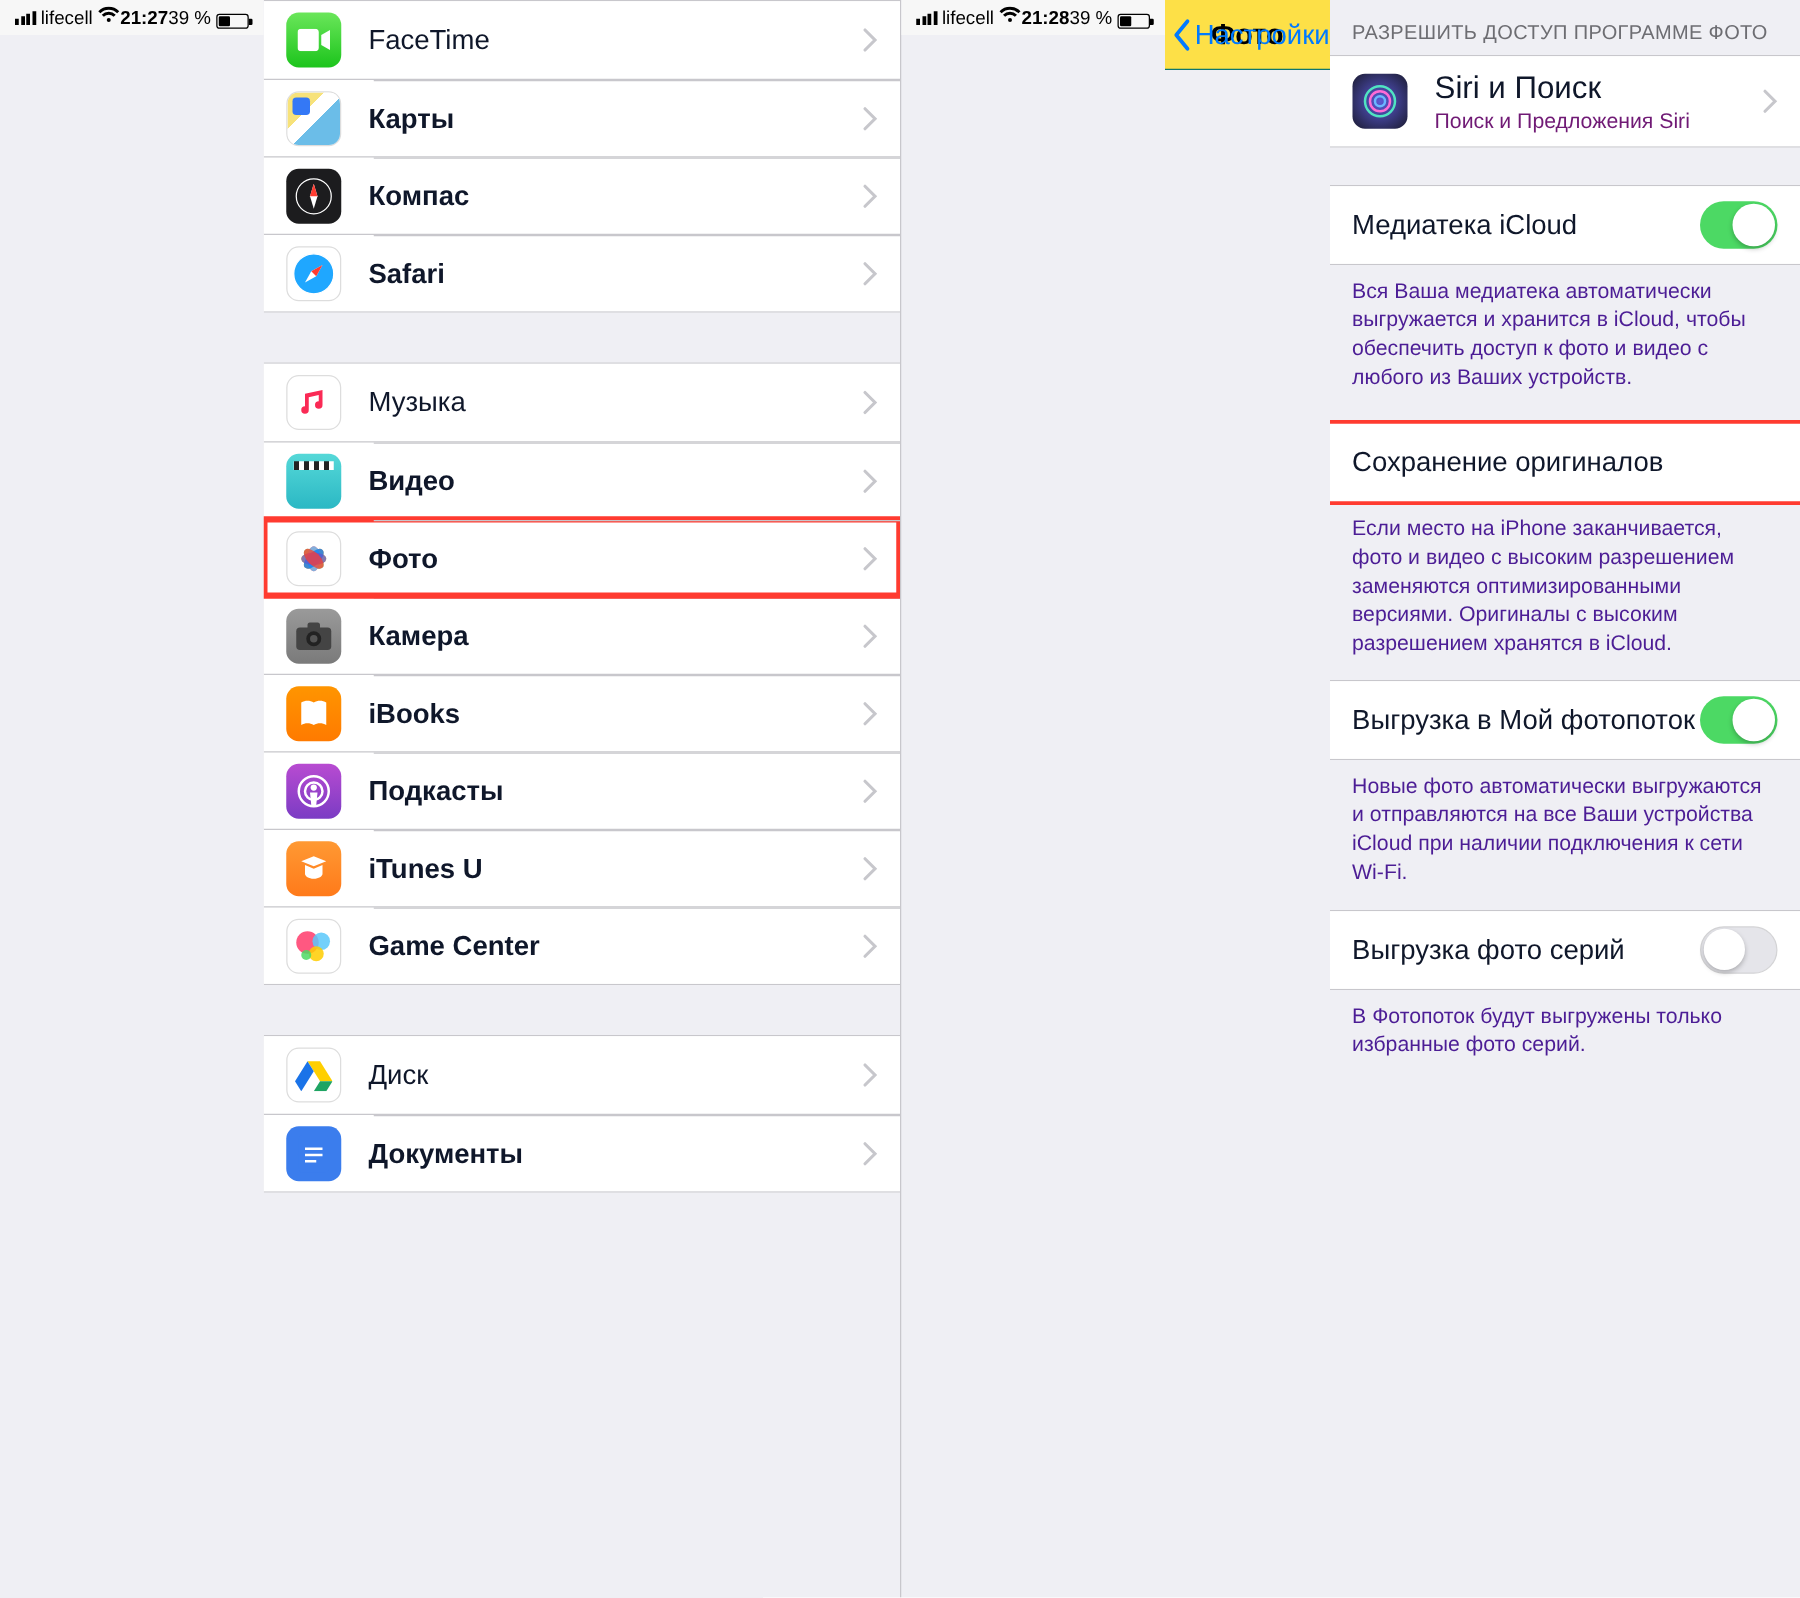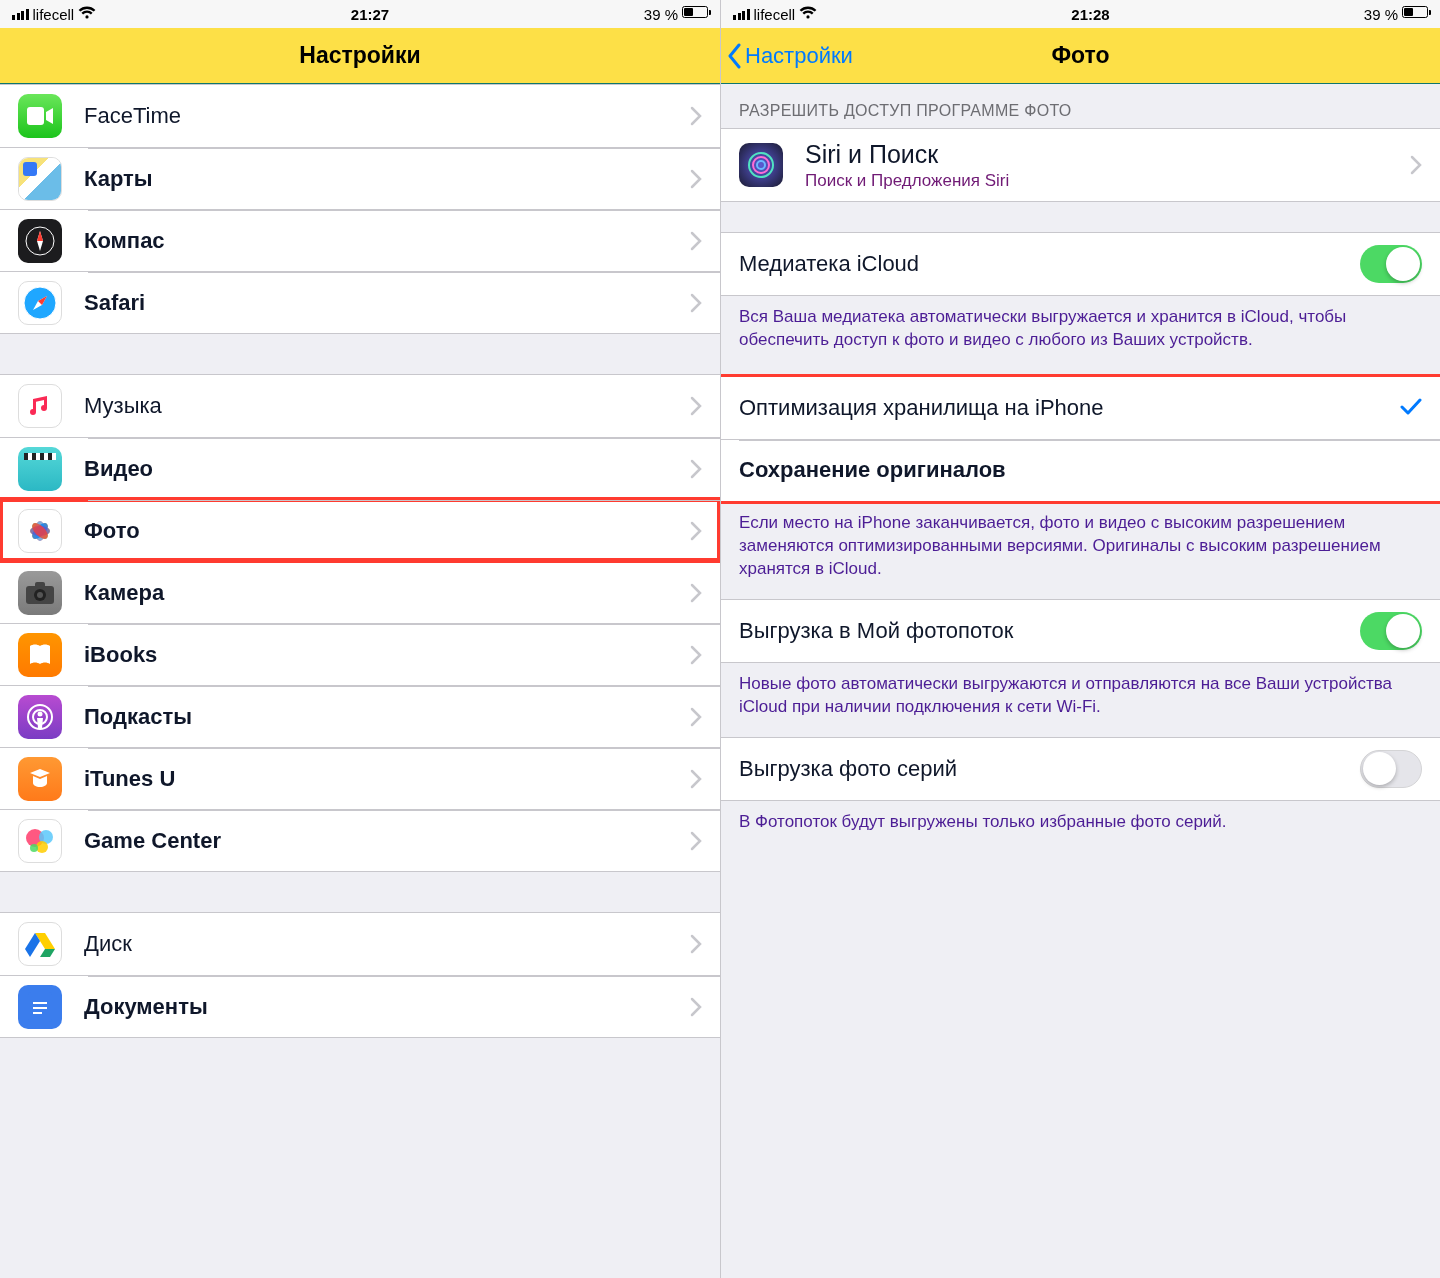--- a/index.html
+++ b/index.html
@@ -1,25 +1,25 @@
 <!DOCTYPE html>
 <html><head>
 <meta charset="utf-8">
 <style>
   * { box-sizing: border-box; margin: 0; padding: 0; }
   html, body { width: 1440px; height: 1278px; font-family: -apple-system, "Helvetica Neue", Arial, sans-serif; background:#fff; overflow:hidden; }
   .wrap { display:flex; width:1440px; height:1278px; }
-  .phone { width:50%; height:100%; background:#efeff4; display:flex; flex-direction:column; overflow:hidden; position:relative; }
+  .phone { width:50%; height:100%; background:#efeff4; display:flex; overflow:hidden; position:relative; }
   .phone + .phone { border-left:1px solid #c8c7cc; }
 
   
   .status { height:28px; background:#f7f7f7; display:flex; align-items:center; padding:0 12px; font-size:15px; font-weight:500; color:#000; }
   .status .left { display:flex; align-items:center; gap:4px; }
   .status .center { flex:1; text-align:center; font-weight:600; }
-  .status .right { display:flex; align-items:flex-start; gap:4px; }
+  .status .right { display:flex; align-items:flex-end; gap:4px; }
   .sigbars { display:flex; align-items:flex-end; gap:1.5px; }
   .sigbars span { width:3px; background:#000; display:inline-block; }
   .sigbars span:nth-child(1){height:5px;} .sigbars span:nth-child(2){height:7px;}
   .sigbars span:nth-child(3){height:9px;} .sigbars span:nth-child(4){height:11px;}
   .wifi { font-size:15px; }
   .battery { width:26px; height:12px; border:1.5px solid #000; border-radius:2.5px; position:relative; }
   .battery::after { content:''; position:absolute; right:-4px; top:3px; width:2.5px; height:5px; background:#000; border-radius:0 1px 1px 0; }
   .battery .fill { position:absolute; left:1px; top:1px; bottom:1px; width:38%; background:#000; border-radius:1px; }
 
   
@@ -407,28 +407,20 @@
           <div class="label">Медиатека iCloud</div>
           <div class="switch on">
               <div class="knob"></div>
             </div>
         </div>
       </div>
       <div class="footer-text">Вся Ваша медиатека автоматически выгружается и хранится в iCloud, чтобы обеспечить доступ к фото и видео с любого из Ваших устройств.</div>
 
       <div class="group noicon hl" style="margin-top:6px;">
         <div class="row">
-          <div class="label">Оптимизация хранилища на iPhone</div>
-          <span class="check">
-            <svg width="22" height="18" viewBox="0 0 22 18">
-                <path d="M2 9l6 6L20 2" stroke="#007aff" stroke-width="3" fill="none" stroke-linecap="round" stroke-linejoin="round"></path>
-              </svg>
-          </span>
-        </div>
-        <div class="row">
           <div class="label">Сохранение оригиналов</div>
         </div>
       </div>
       <div class="footer-text">Если место на iPhone заканчивается, фото и видео с высоким разрешением заменяются оптимизированными версиями. Оригиналы с высоким разрешением хранятся в iCloud.</div>
 
       <div class="group noicon">
         <div class="row">
           <div class="label">Выгрузка в Мой фотопоток</div>
           <div class="switch on">
               <div class="knob"></div>

